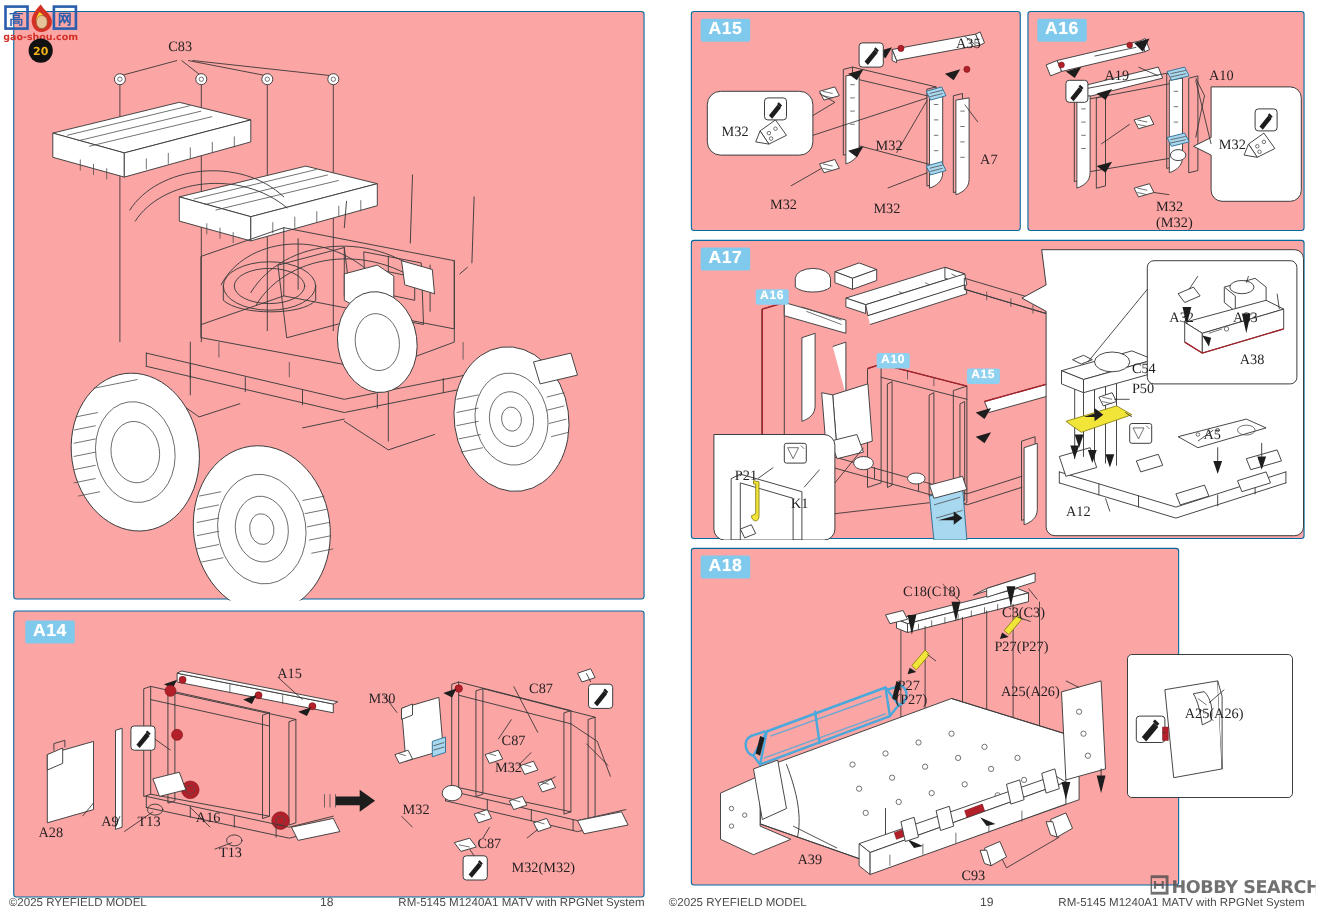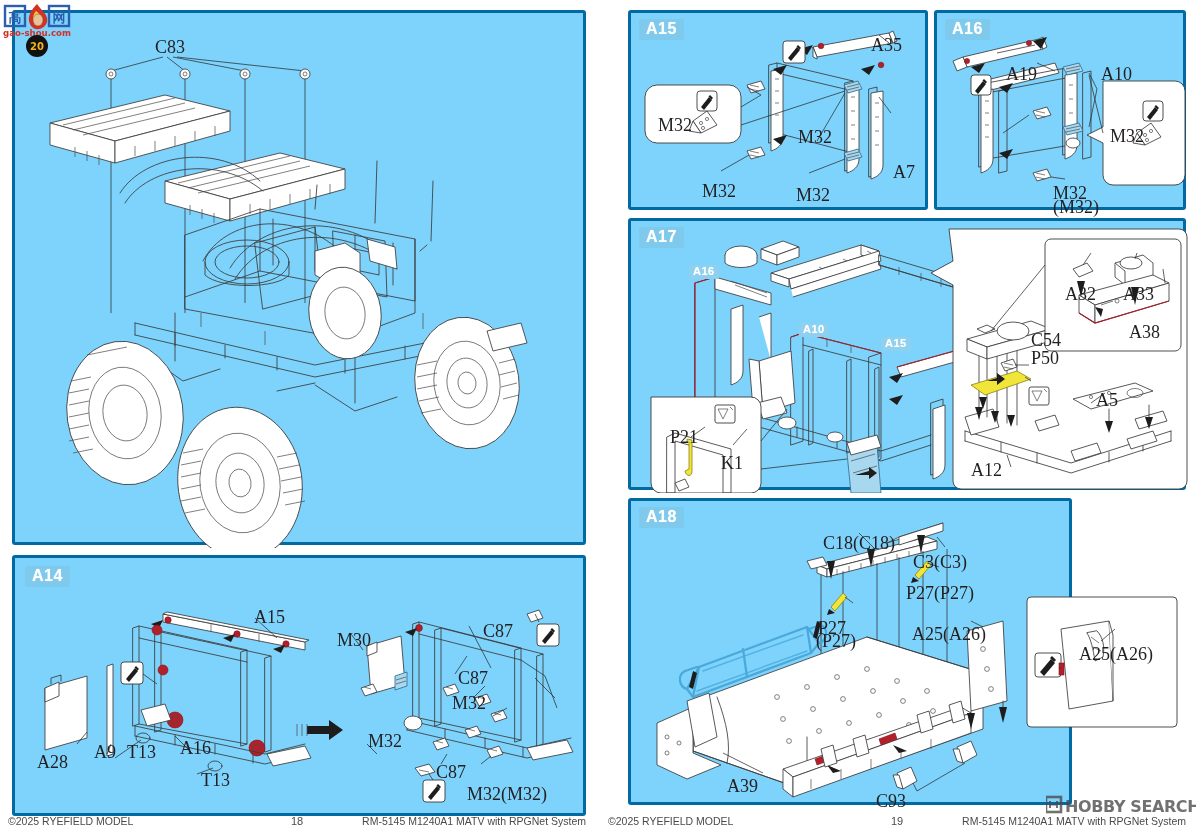--- a/index.html
+++ b/index.html
@@ -2,27 +2,27 @@
 <html><head>
 <meta charset="utf-8">
 <style>
   html,body{margin:0;padding:0;background:#fff;}
   body{width:1200px;height:840px;font-family:"Liberation Serif",serif;color:#231f20;overflow:hidden;position:relative;}
   .sheet{position:absolute;inset:0;display:flex;}
   .page{position:relative;width:600px;height:840px;box-sizing:border-box;}
   .page-inner{position:absolute;left:12px;right:14px;top:10px;bottom:34px;}
 
   
-  .panel{position:absolute;border:3px solid #0369a1;border-radius:3px;background:#7dd3fc;box-sizing:border-box;}
+  .panel{position:absolute;border:1px solid #0369a1;border-radius:3px;background:#fca5a5;box-sizing:border-box;}
   .badge{position:absolute;background:#7fc9ec;color:#ffffff;font-family:"Liberation Sans",sans-serif;
          font-weight:bold;font-size:16px;letter-spacing:.5px;padding:1px 7px 2px 7px;border-radius:2px;
          line-height:1.15;text-shadow:0 0 1px rgba(255,255,255,.6);}
   .badge.sub{font-size:11px;padding:0px 4px 1px 4px;border-radius:2px;background:#8ed0ef;}
 
-  .lbl{position:absolute;font-family:"Liberation Serif",serif;font-size:18px;color:#231f20;white-space:nowrap;line-height:1.15;}
+  .lbl{position:absolute;font-family:"Liberation Serif",serif;font-size:13px;color:#231f20;white-space:nowrap;line-height:1.15;}
 
   
   .footer{position:absolute;left:8px;right:14px;bottom:6px;height:22px;
           font-family:"Liberation Sans",sans-serif;font-size:10.5px;color:#4a4a4a;}
   .footer .copy{position:absolute;left:0;top:3px;}
   .footer .pg{position:absolute;left:50%;transform:translateX(-50%);top:3px;font-size:11px;}
   .footer .kit{position:absolute;right:0;top:3px;}
 
   
   svg{display:block;}
@@ -542,21 +542,21 @@
             <path d="M186 128 L214 80"></path>
             <path d="M178 160 L214 146"></path>
             <path d="M260 100 L248 84"></path>
             <path d="M258 30 L248 22"></path>
           </g>
         </svg>
 
         <span class="lbl" style="left:240px;top:22px;">A35</span>
         <span class="lbl" style="left:27px;top:102px;">M32</span>
         <span class="lbl" style="left:167px;top:114px;">M32</span>
-        <span class="lbl" style="left:262px;top:127px;margin-top:22px;">A7</span>
+        <span class="lbl" style="left:262px;top:127px;">A7</span>
         <span class="lbl" style="left:71px;top:168px;">M32</span>
         <span class="lbl" style="left:165px;top:172px;">M32</span>
       </div>
 
       <div class="panel" style="left:322px;top:0;width:252px;height:200px;">
         <div class="badge" style="left:8px;top:6px;">A16</div>
 
         <svg width="252" height="200" viewBox="0 0 252 200">
 
           <g class="lnf">

